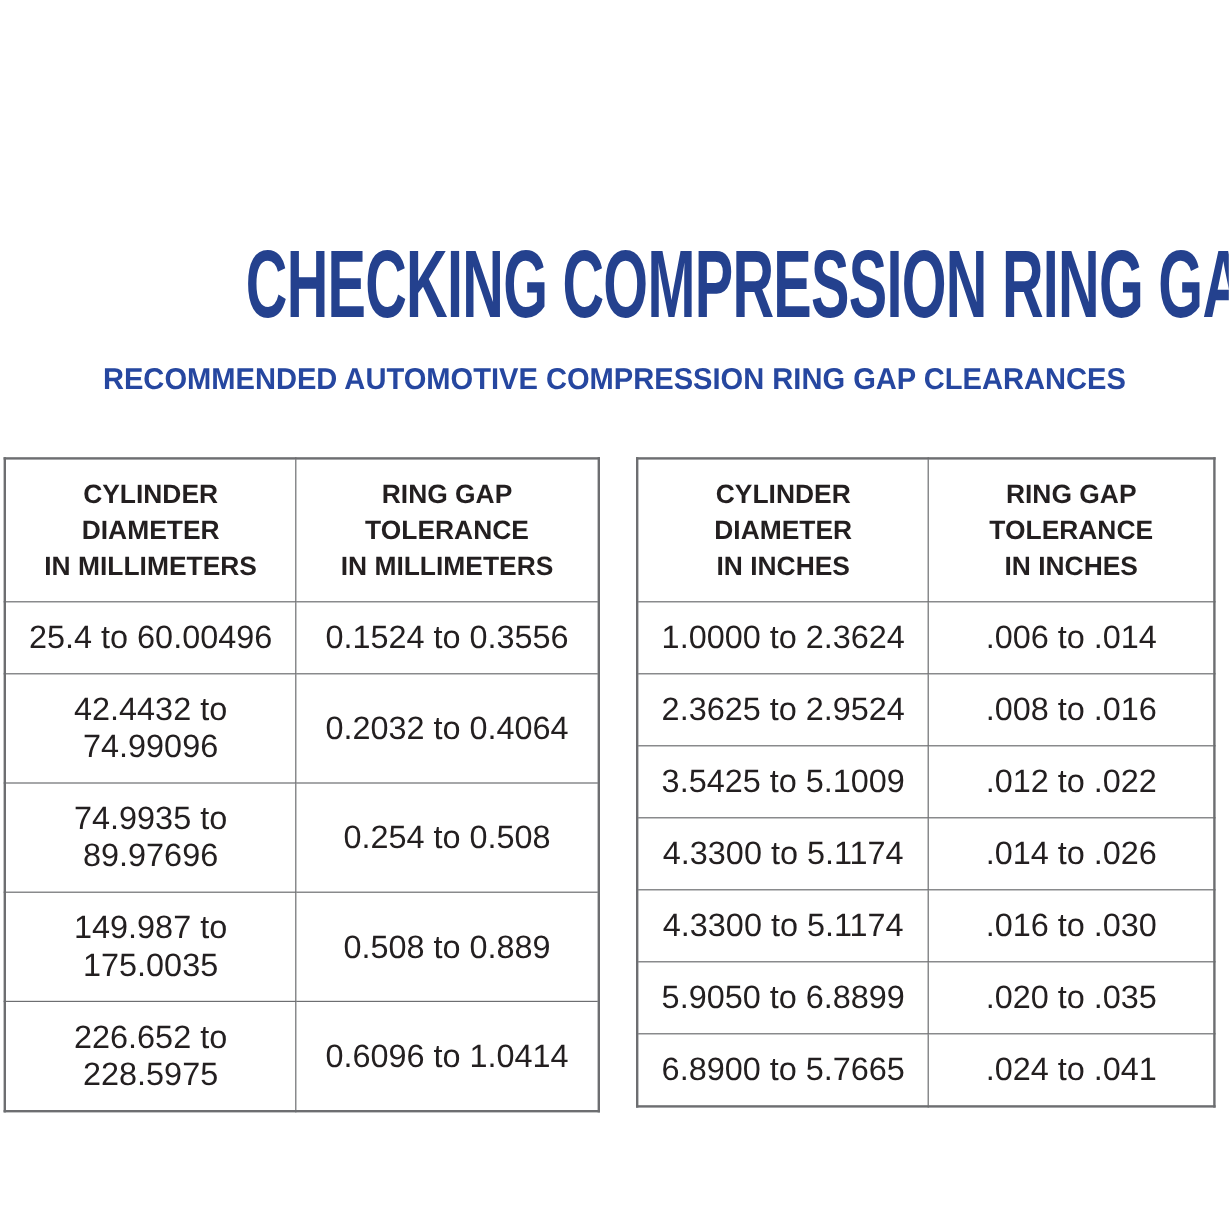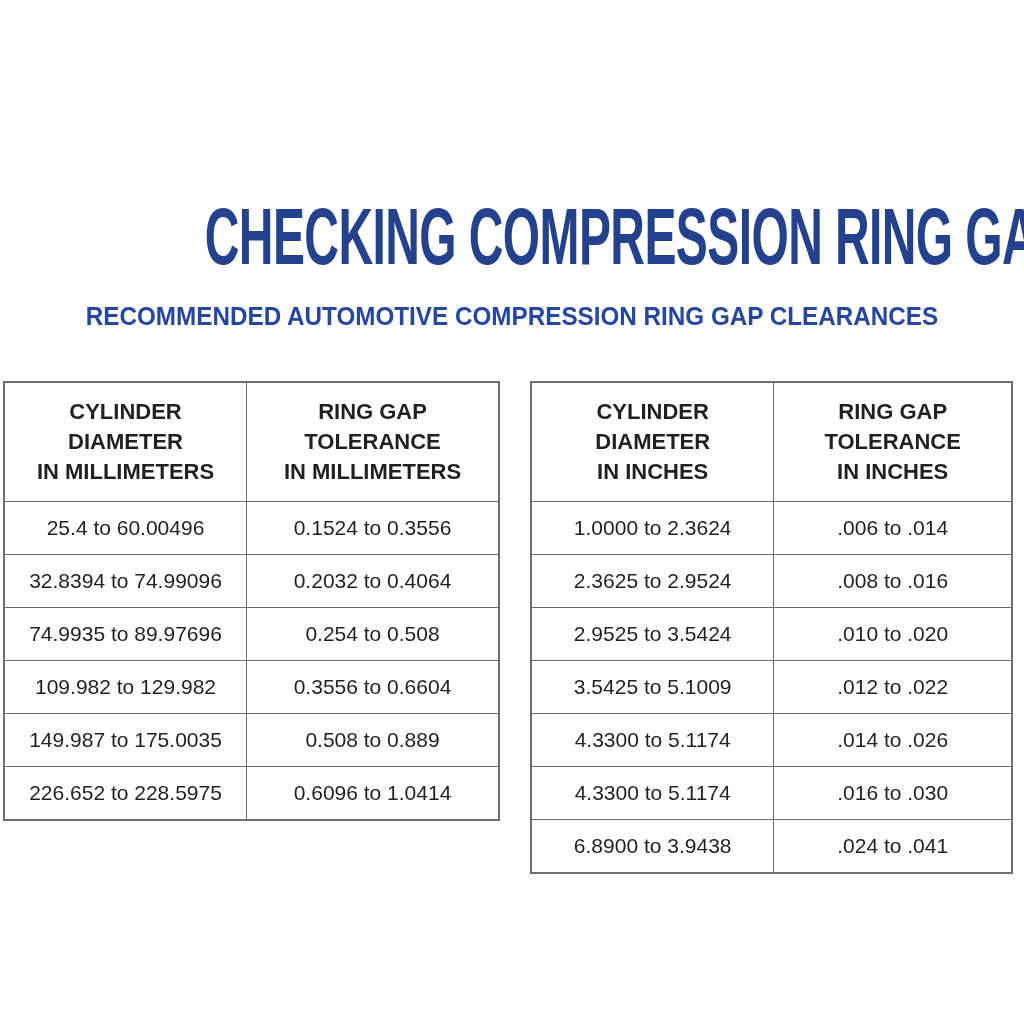--- a/index.html
+++ b/index.html
@@ -51,21 +51,21 @@
     color:var(--table-text,#231F20);
     padding:14px;
   }
   .spec-table th{
     height:94px;
     font-size:22px;font-weight:bold;line-height:30px;
   }
   .spec-table th span{display:block;}
   .spec-table td{
     height:38px;
-    font-size:21px;font-weight:normal;
+    font-size:27px;font-weight:normal;
   }
 </style>
 </head>
 <body>
 
 <main>
 
   <h1 class="page-title">CHECKING COMPRESSION RING GAPS</h1>
 
   <h2 class="page-subtitle">RECOMMENDED AUTOMOTIVE COMPRESSION RING GAP CLEARANCES</h2>
@@ -90,30 +90,26 @@
             <span>IN MILLIMETERS</span>
           </th>
         </tr>
       </thead>
       <tbody>
         <tr>
           <td>25.4 to 60.00496</td>
           <td>0.1524 to 0.3556</td>
         </tr>
         <tr>
-          <td>32.8394 to 74.99096</td>
+          <td>42.4432 to 74.99096</td>
           <td>0.2032 to 0.4064</td>
         </tr>
         <tr>
           <td>74.9935 to 89.97696</td>
           <td>0.254 to 0.508</td>
-        </tr>
-        <tr>
-          <td>109.982 to 129.982</td>
-          <td>0.3556 to 0.6604</td>
         </tr>
         <tr>
           <td>149.987 to 175.0035</td>
           <td>0.508 to 0.889</td>
         </tr>
         <tr>
           <td>226.652 to 228.5975</td>
           <td>0.6096 to 1.0414</td>
         </tr>
       </tbody>
@@ -141,36 +137,36 @@
       <tbody>
         <tr>
           <td>1.0000 to 2.3624</td>
           <td>.006 to .014</td>
         </tr>
         <tr>
           <td>2.3625 to 2.9524</td>
           <td>.008 to .016</td>
         </tr>
         <tr>
-          <td>2.9525 to 3.5424</td>
-          <td>.010 to .020</td>
-        </tr>
-        <tr>
           <td>3.5425 to 5.1009</td>
           <td>.012 to .022</td>
         </tr>
         <tr>
           <td>4.3300 to 5.1174</td>
           <td>.014 to .026</td>
         </tr>
         <tr>
           <td>4.3300 to 5.1174</td>
           <td>.016 to .030</td>
         </tr>
         <tr>
-          <td>6.8900 to 3.9438</td>
+          <td>5.9050 to 6.8899</td>
+          <td>.020 to .035</td>
+        </tr>
+        <tr>
+          <td>6.8900 to 5.7665</td>
           <td>.024 to .041</td>
         </tr>
       </tbody>
     </table>
 
   </div>
 </main>
 
 </body></html>

